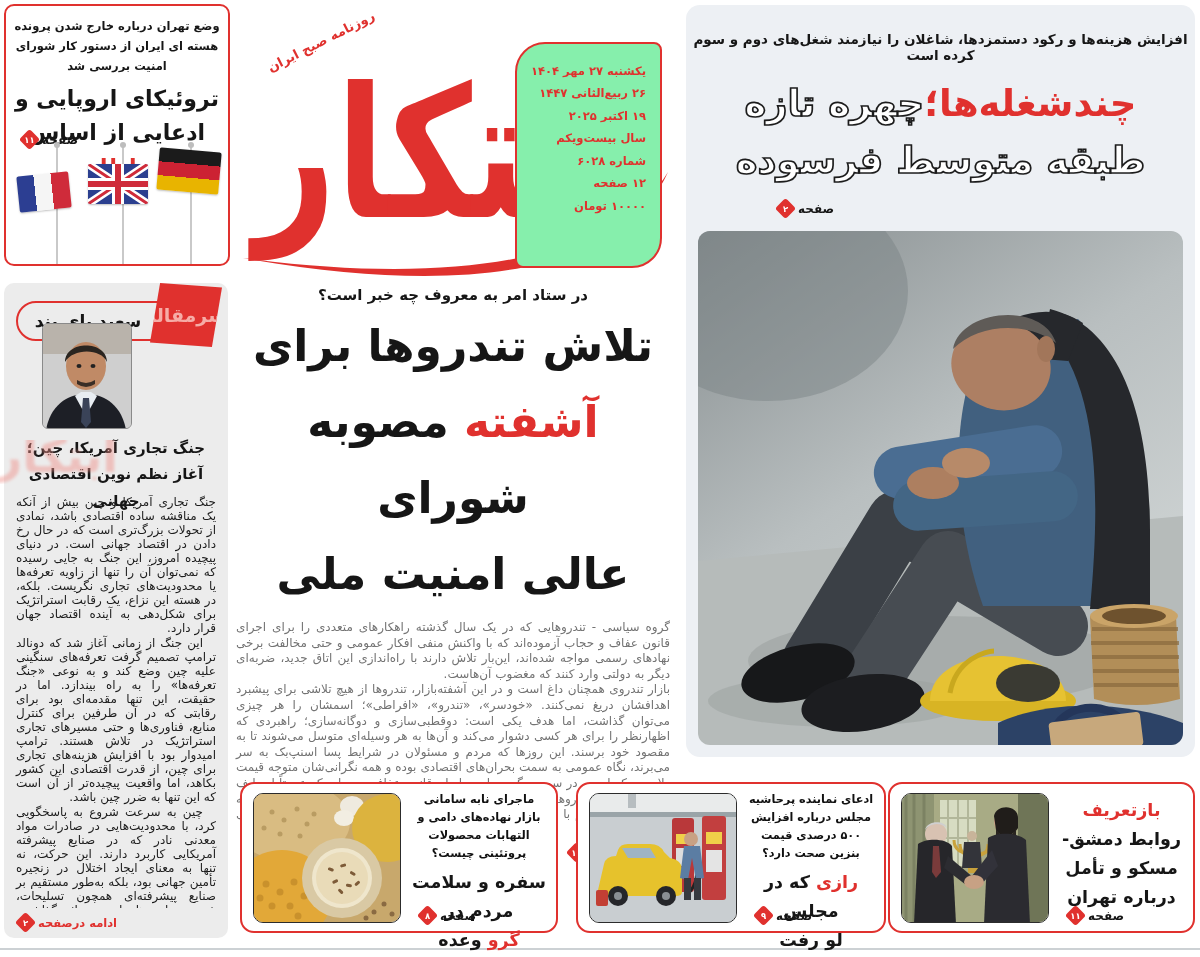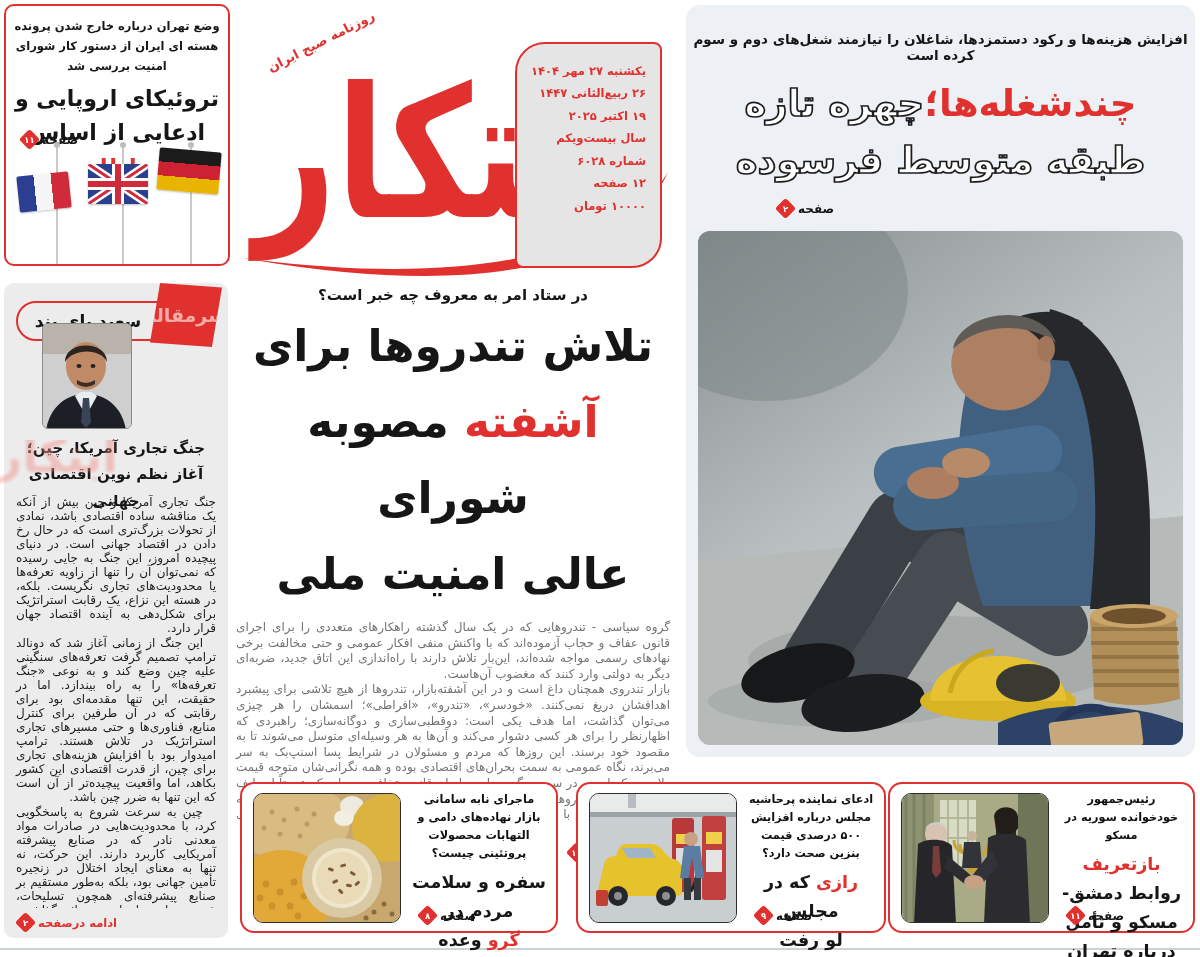--- a/index.html
+++ b/index.html
@@ -31,21 +31,21 @@
   .pole:before{content:"";position:absolute;top:-4px;left:-2px;width:6px;height:6px;border-radius:50%;background:#bdbdbd;}
   .flag{position:absolute;border-radius:2px;box-shadow:0 1px 2px rgba(0,0,0,.25);}
   
   .logo-area{position:absolute;left:228px;top:0;width:450px;height:288px;z-index:2;}
   .logo-word{position:absolute;left:0px;top:-38px;width:430px;text-align:center;
     color:var(--red);font-weight:bold;font-size:142px;line-height:300px;
     transform:scaleY(1.28);transform-origin:top center;letter-spacing:-4px;}
   .logo-tagline{position:absolute;left:34px;top:34px;color:var(--red);font-weight:bold;font-size:13px;
     transform:rotate(-27deg);white-space:nowrap;}
   .logo-swoosh{position:absolute;left:0;top:0;width:450px;height:290px;pointer-events:none;}
-  .datebox{position:absolute;left:515px;top:42px;width:147px;height:226px;z-index:4;background:#e5e5e5;
+  .datebox{position:absolute;left:515px;top:42px;width:147px;height:226px;z-index:4;background:#86efac;
     border:2px solid var(--red);border-radius:30px 8px 30px 8px;padding:16px 14px 0;}
   .datebox div{color:var(--red);font-size:11.5px;font-weight:bold;line-height:1.95;text-align:right;white-space:nowrap;}
   
   .lead{position:absolute;left:236px;top:286px;width:434px;}
   .lead .kicker{text-align:center;font-weight:bold;font-size:15px;margin:0 0 4px;}
   .lead h1{margin:0;text-align:center;font-size:44px;font-weight:bold;line-height:76px;letter-spacing:-1px;}
   .lead .body{margin-top:8px;font-size:12px;line-height:15.6px;text-align:justify;color:#737373;}
   .lead .body p{margin:0;}
   .lead .more{margin-top:7px;text-align:left;}
   
@@ -383,21 +383,20 @@
         <path d="M48,62 L74,84 L70,94 L44,74 Z" fill="#2c2c31"></path>
         <circle cx="106" cy="28" r="12" fill="#c7a184"></circle>
         <path d="M94,22 C96,10 118,10 118,24 L118,34 C112,44 100,44 96,36 Z" fill="#201d1a"></path>
         <path d="M96,34 C98,44 114,44 116,34 L116,44 C110,52 102,52 96,44 Z" fill="#2a2520"></path>
         <path d="M88,44 C96,38 118,38 126,46 L130,130 L84,130 Z" fill="#2b2b30"></path>
         <path d="M92,56 L72,82 L78,94 L98,72 Z" fill="#32323a"></path>
         <ellipse cx="74" cy="88" rx="10" ry="7" fill="#c7a184"></ellipse>
       </svg>
     </div>
     <div class="card-text">
-      <div class="kicker">رئیس‌جمهور خودخوانده سوریه در مسکو</div>
       <h4><span class="red">بازتعریف</span> <span>روابط دمشق-</span><br>
         <span>مسکو و تأمل درباره تهران</span></h4>
       <div class="pgrow pgmark">
         <span>صفحه</span>
         <span class="diamond">
             <b>۱۱</b>
           </span>
       </div>
     </div>
   </div>

